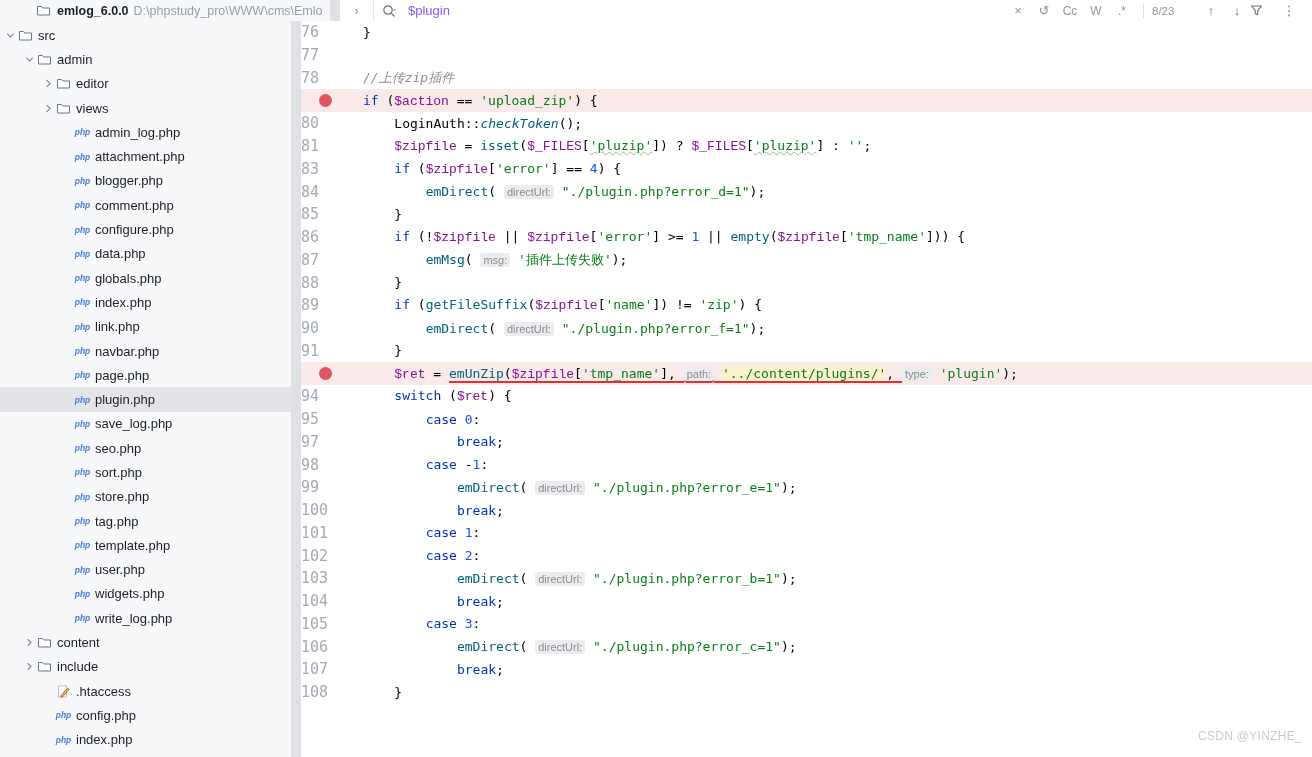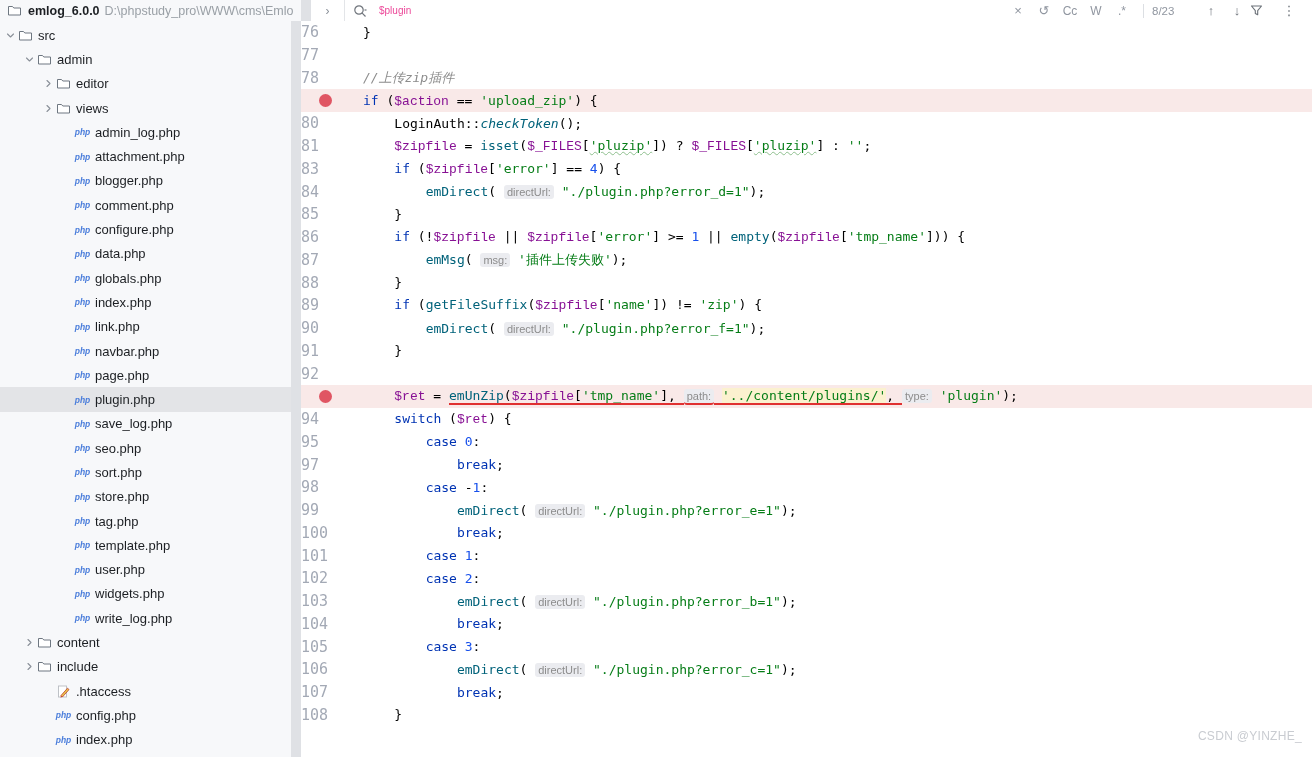--- a/index.html
+++ b/index.html
@@ -6,29 +6,29 @@
   html, body {
     width: 1312px; height: 757px;
     background: #ffffff;
     font-family: "Liberation Sans", sans-serif;
     overflow: hidden;
   }
   .app { position: relative; width: 1312px; height: 757px; display: flex; flex-direction: column; }
 
   
   .topbar { height: 21px; display: flex; align-items: stretch; background: #f7f8fa; flex: 0 0 21px; }
-  .bc { width: 301px; display: flex; align-items: center; padding-left: 6px; gap: 5px; background: #f7f8fa; overflow: hidden; white-space: nowrap; }
+  .bc { width: 301px; display: flex; align-items: center; padding-left: 6px; gap: 5px; background: #f7f8fa; overflow: hidden; white-space: nowrap; margin-left: 29px; }
   .bc-title { font-size: 12.5px; font-weight: bold; color: #1c1f23; }
   .bc-path { font-size: 12.5px; color: #9aa0a6; overflow: hidden; text-overflow: clip; }
   .bc-gap { width: 10px; background: #dfe1e5; flex: 0 0 10px; }
   .bc-more { width: 34px; display: flex; align-items: center; justify-content: center; color: #8a9099; font-size: 12px; background: #ffffff; border-right: 1px solid #e3e5e8; }
 
   .searchbar { flex: 1; display: flex; align-items: center; background: #ffffff; padding: 0 10px 0 8px; gap: 0; }
   .s-magn { width: 22px; display: flex; align-items: center; color: #70757c; font-size: 12px; }
-  .s-val { font-size: 10px; color: #ec4899; font-family: "Liberation Sans", sans-serif; padding-left: 4px; }
+  .s-val { font-size: 13px; color: #8b5cf6; font-family: "Liberation Sans", sans-serif; padding-left: 4px; }
   .s-spacer { flex: 1; }
   .s-ico { width: 26px; text-align: center; color: #9096a0; font-size: 13px; }
   .s-ico.sm { font-size: 12px; }
   .s-div { width: 1px; height: 14px; background: #dcdfe3; margin: 0 8px; }
   .s-count { font-size: 11.5px; color: #9096a0; width: 46px; text-align: left; }
   .s-arrow { width: 26px; text-align: center; color: #6b7178; font-size: 13px; }
 
   
   .body { flex: 1; display: flex; min-height: 0; }
 
@@ -413,21 +413,20 @@
           <div class="ln"><span class="num">81</span><span class="txt">    <span class="var">$zipfile</span> = <span class="fn">isset</span>(<span class="var">$_FILES</span>[<span class="str wavy">'pluzip'</span>]) ? <span class="var">$_FILES</span>[<span class="str wavy">'pluzip'</span>] : <span class="str">''</span>;</span></div>
           <div class="ln"><span class="num">83</span><span class="txt">    <span class="kw">if</span> (<span class="var">$zipfile</span>[<span class="str">'error'</span>] == <span class="num2">4</span>) {</span></div>
           <div class="ln"><span class="num">84</span><span class="txt">        <span class="fn">emDirect</span>( <span class="hint">directUrl:</span> <span class="str">"./plugin.php?error_d=1"</span>);</span></div>
           <div class="ln"><span class="num">85</span><span class="txt">    }</span></div>
           <div class="ln"><span class="num">86</span><span class="txt">    <span class="kw">if</span> (!<span class="var">$zipfile</span> || <span class="var">$zipfile</span>[<span class="str">'error'</span>] &gt;= <span class="num2">1</span> || <span class="fn">empty</span>(<span class="var">$zipfile</span>[<span class="str">'tmp_name'</span>])) {</span></div>
           <div class="ln"><span class="num">87</span><span class="txt">        <span class="fn">emMsg</span>( <span class="hint">msg:</span> <span class="str">'插件上传失败'</span>);</span></div>
           <div class="ln"><span class="num">88</span><span class="txt">    }</span></div>
           <div class="ln"><span class="num">89</span><span class="txt">    <span class="kw">if</span> (<span class="fn">getFileSuffix</span>(<span class="var">$zipfile</span>[<span class="str">'name'</span>]) != <span class="str">'zip'</span>) {</span></div>
           <div class="ln"><span class="num">90</span><span class="txt">        <span class="fn">emDirect</span>( <span class="hint">directUrl:</span> <span class="str">"./plugin.php?error_f=1"</span>);</span></div>
           <div class="ln"><span class="num">91</span><span class="txt">    }</span></div>
-          <div class="ln"><span class="num">92</span><span class="txt"></span></div>
           <div class="ln hl"><span class="bp"><i></i></span><span class="txt">    <span class="var">$ret</span> = <span class="fn redline">emUnZip</span><span class="redline">(<span class="var">$zipfile</span>[<span class="str">'tmp_name'</span>], </span><span class="hint redline">path:</span><span class="redline"> <span class="str ylw">'../content/plugins/'</span>, </span><span class="hint">type:</span> <span class="str">'plugin'</span>);</span></div>
           <div class="ln"><span class="num">94</span><span class="txt">    <span class="kw">switch</span> (<span class="var">$ret</span>) {</span></div>
           <div class="ln"><span class="num">95</span><span class="txt">        <span class="kw">case</span> <span class="num2">0</span>:</span></div>
           <div class="ln"><span class="num">97</span><span class="txt">            <span class="kw">break</span>;</span></div>
           <div class="ln"><span class="num">98</span><span class="txt">        <span class="kw">case</span> -<span class="num2">1</span>:</span></div>
           <div class="ln"><span class="num">99</span><span class="txt">            <span class="fn">emDirect</span>( <span class="hint">directUrl:</span> <span class="str">"./plugin.php?error_e=1"</span>);</span></div>
           <div class="ln"><span class="num">100</span><span class="txt">            <span class="kw">break</span>;</span></div>
           <div class="ln"><span class="num">101</span><span class="txt">        <span class="kw">case</span> <span class="num2">1</span>:</span></div>
           <div class="ln"><span class="num">102</span><span class="txt">        <span class="kw">case</span> <span class="num2">2</span>:</span></div>
           <div class="ln"><span class="num">103</span><span class="txt">            <span class="fn">emDirect</span>( <span class="hint">directUrl:</span> <span class="str">"./plugin.php?error_b=1"</span>);</span></div>

